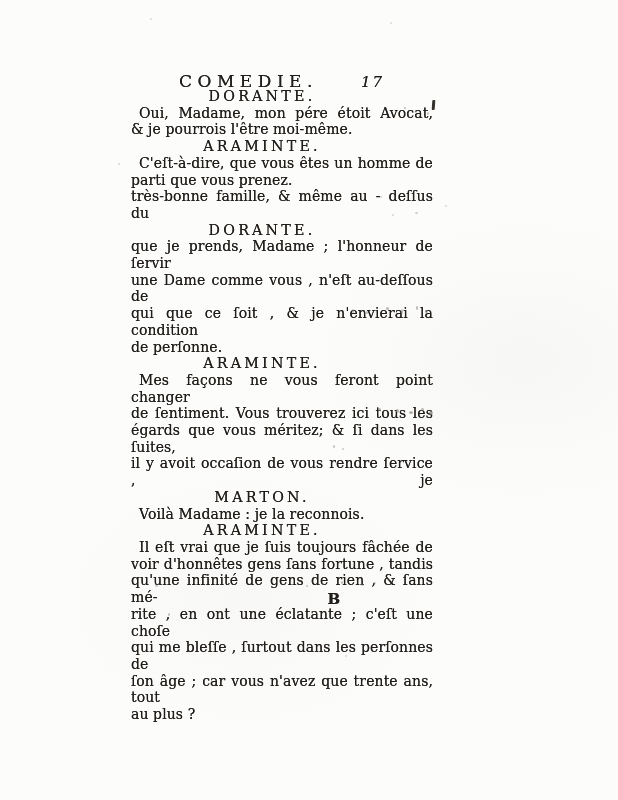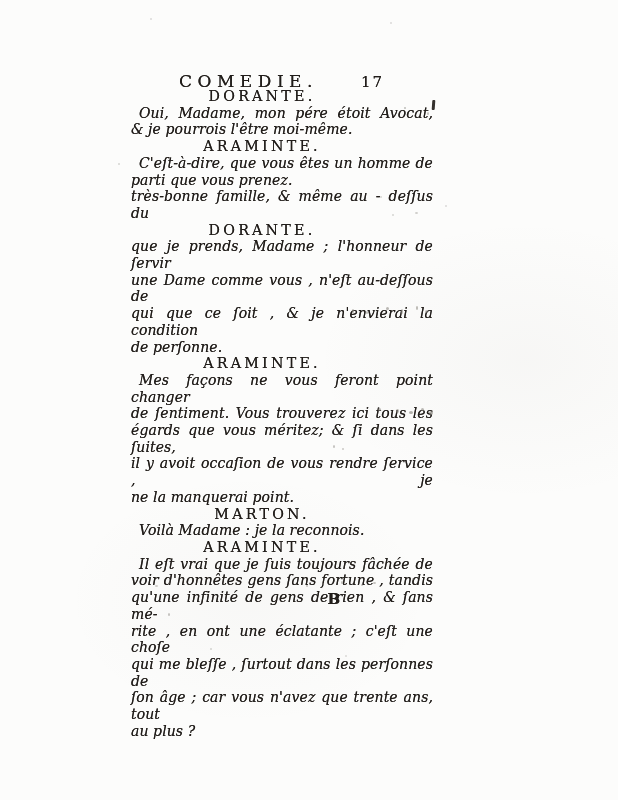--- a/index.html
+++ b/index.html
@@ -28,20 +28,21 @@
     top: 71px;
     font-size: 17px;
     letter-spacing: 5.5px;
     white-space: nowrap;
   }
   .folio {
     position: absolute;
     left: 361px;
     top: 73px;
     font-size: 15px;
+    font-style: italic;
     letter-spacing: 2px;
   }
   .text-column {
     position: absolute;
     left: 131px;
     top: 88px;
     width: 302px;
     font-size: 14px;
     line-height: 16.7px;
     letter-spacing: 0.1px;
@@ -50,21 +51,20 @@
     text-align: center;
     padding-right: 40px;
     letter-spacing: 3.2px;
     font-size: 14.3px;
     white-space: nowrap;
   }
   .bline {
     text-align: justify;
     text-align-last: justify;
     white-space: normal;
-    font-style: italic;
   }
   .bline.last {
     text-align-last: left;
   }
   .bline.first {
     text-indent: 8px;
   }
   .signature {
     position: absolute;
     left: 131px;
@@ -114,21 +114,20 @@
       <div class="speaker">DORANTE.</div>
       <div class="bline">que je prends, Madame ; l'honneur de ſervir</div>
       <div class="bline">une Dame comme vous , n'eſt au-deſſous de</div>
       <div class="bline">qui que ce ſoit , &amp; je n'envierai la condition</div>
       <div class="bline last">de perſonne.</div>
       <div class="speaker">ARAMINTE.</div>
       <div class="bline first">Mes façons ne vous feront point changer</div>
       <div class="bline">de ſentiment. Vous trouverez ici tous les</div>
       <div class="bline">égards que vous méritez; &amp; ſi dans les ſuites,</div>
       <div class="bline">il y avoit occaſion de vous rendre ſervice , je</div>
-      <div class="bline last">ne la manquerai point.</div>
       <div class="speaker">MARTON.</div>
       <div class="bline first last">Voilà Madame : je la reconnois.</div>
       <div class="speaker">ARAMINTE.</div>
       <div class="bline first">Il eſt vrai que je ſuis toujours fâchée de</div>
       <div class="bline">voir d'honnêtes gens ſans fortune , tandis</div>
       <div class="bline">qu'une infinité de gens de rien , &amp; ſans mé-</div>
       <div class="bline">rite , en ont une éclatante ; c'eſt une choſe</div>
       <div class="bline">qui me bleſſe , ſurtout dans les perſonnes de</div>
       <div class="bline">ſon âge ; car vous n'avez que trente ans, tout</div>
       <div class="bline last">au plus ?</div>

